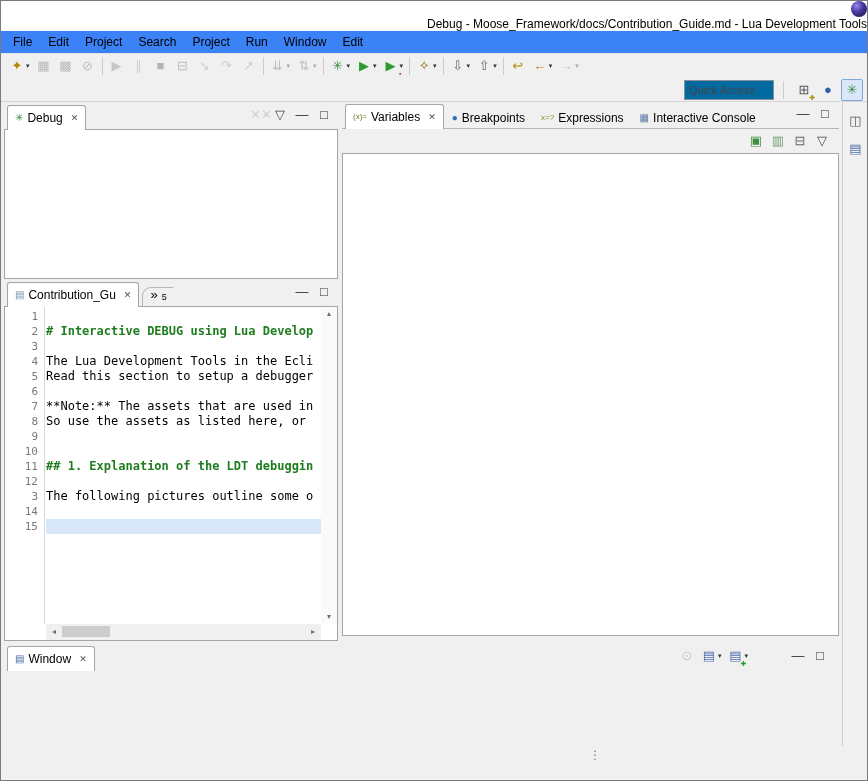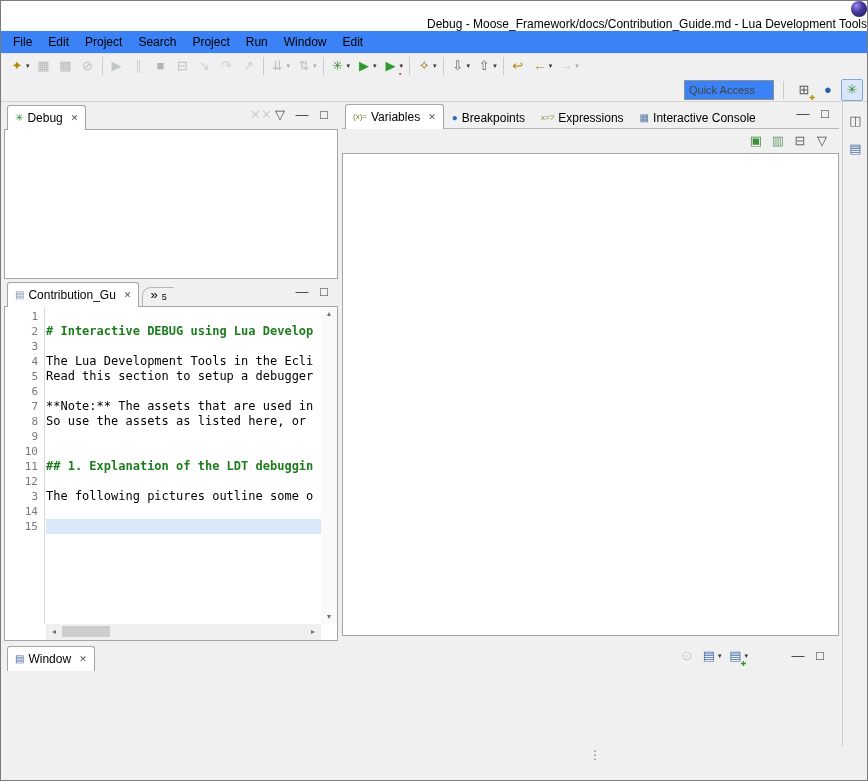--- a/index.html
+++ b/index.html
@@ -26,21 +26,21 @@
   .toolbar2 { position:absolute; left:0; top:77px; right:0; height:24px; background:#f0f0f0; border-bottom:1px solid #d5d5d5;
     display:flex; align-items:center; justify-content:flex-end; padding-right:4px; gap:4px; }
   .tbtn { height:22px; display:inline-flex; align-items:center; padding:0 2px; border:1px solid transparent; border-radius:2px; cursor:default; user-select:none; }
   .tbtn .glyph { position:relative; display:inline-block; width:16px; text-align:center; font-size:13px; line-height:16px; }
   .tbtn .dd { font-size:7px; color:#333; margin-left:1px; }
   .tbtn.disabled { opacity:.38; filter:grayscale(85%); }
   .tbtn.active { background:var(--perspective-active-bg); border-color:var(--perspective-active-border); }
   .badge { position:absolute; right:-3px; bottom:-3px; font-size:7px; line-height:7px; }
   .tsep { width:1px; height:18px; background:#cccccc; margin:0 3px; display:inline-block; }
   .tsep.tall { margin:0 5px; }
-  .qa-box { width:90px; height:20px; border:1px solid #8a8f98; background:#3b82f6; padding:0 4px; font-family:"Liberation Sans",sans-serif; font-size:11px; }
+  .qa-box { width:90px; height:20px; border:1px solid #8a8f98; background:#0369a1; padding:0 4px; font-family:"Liberation Sans",sans-serif; font-size:11px; }
   .qa-box::placeholder { color:#444; opacity:1; }
   .persp-wrap { display:inline-flex; align-items:center; gap:2px; }
   
   .view { position:absolute; background:#f0f0f0; }
   .view-tabs { position:relative; height:24px; display:flex; align-items:flex-end; padding-left:3px; }
   .tabs-underline { border-bottom:1px solid #b5b5b5; }
   .tab { height:22px; display:inline-flex; align-items:center; padding:0 7px; gap:4px;
     border:1px solid transparent; border-bottom:none; border-radius:3px 3px 0 0; white-space:nowrap; cursor:default; }
   .tab.selected { background:#fff; border-color:#a5a5a5; height:25px; margin-bottom:-1px; z-index:2; }
   .tab-icon { font-size:10px; line-height:10px; }

